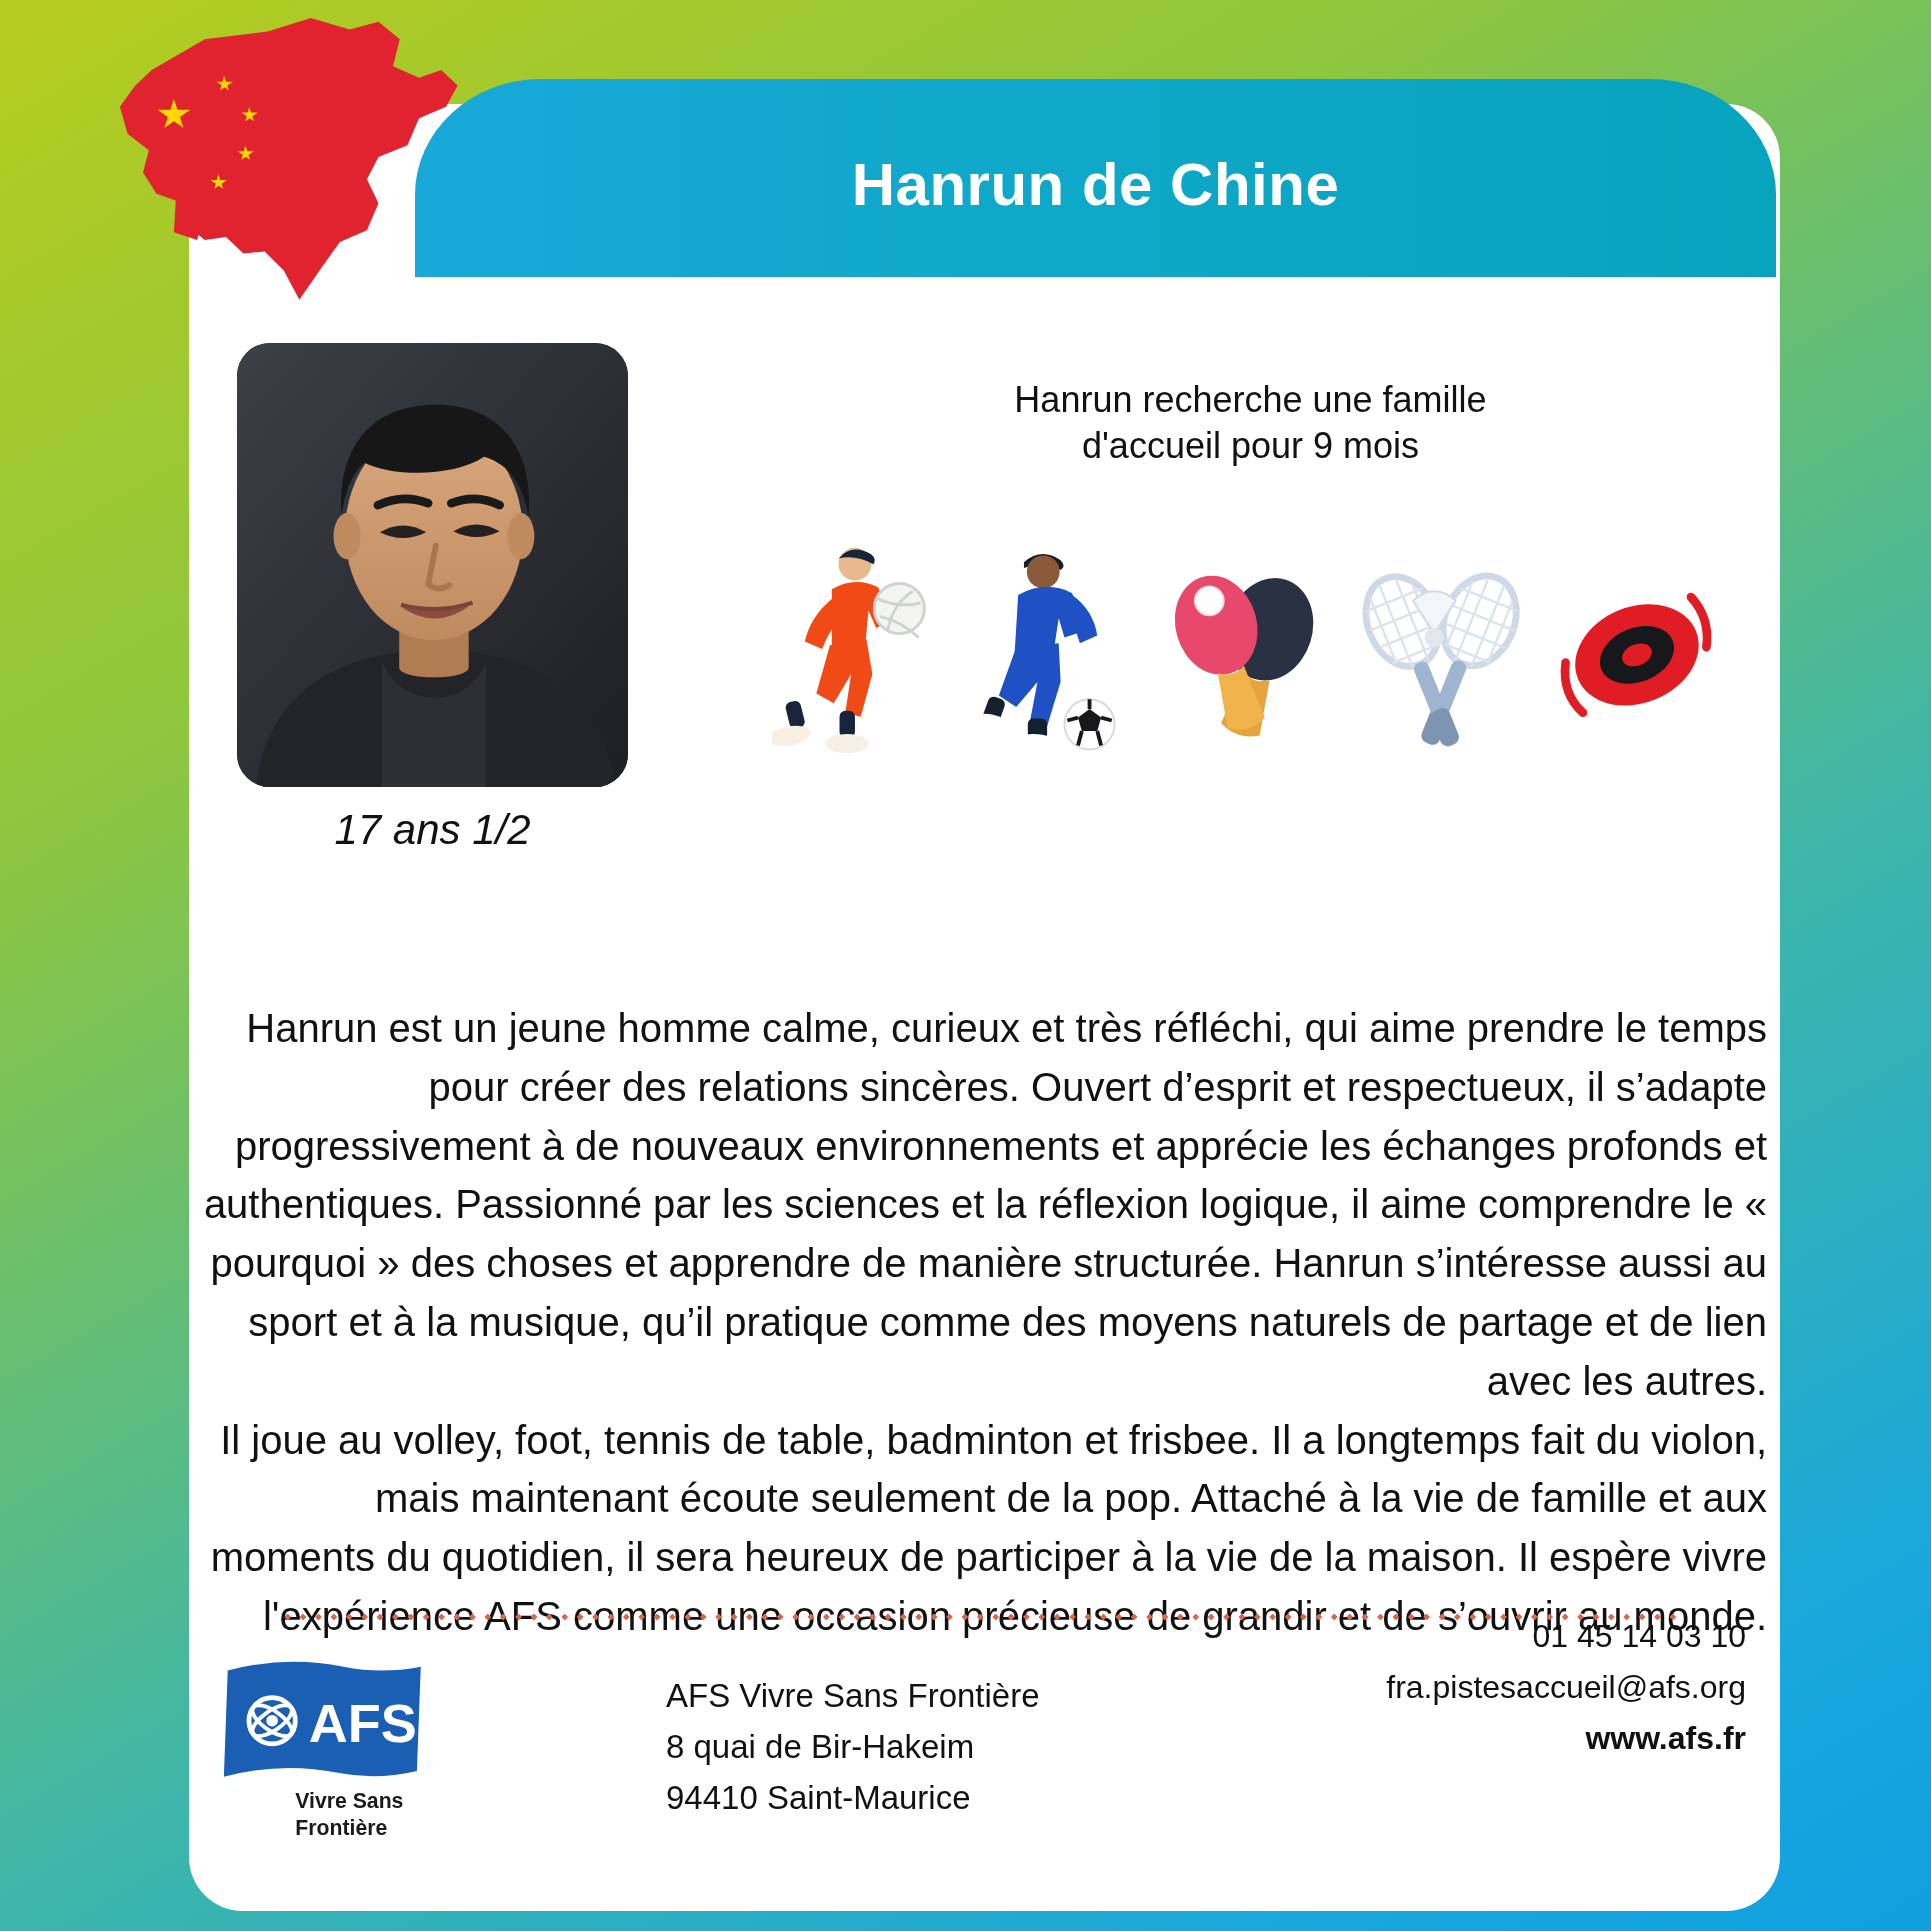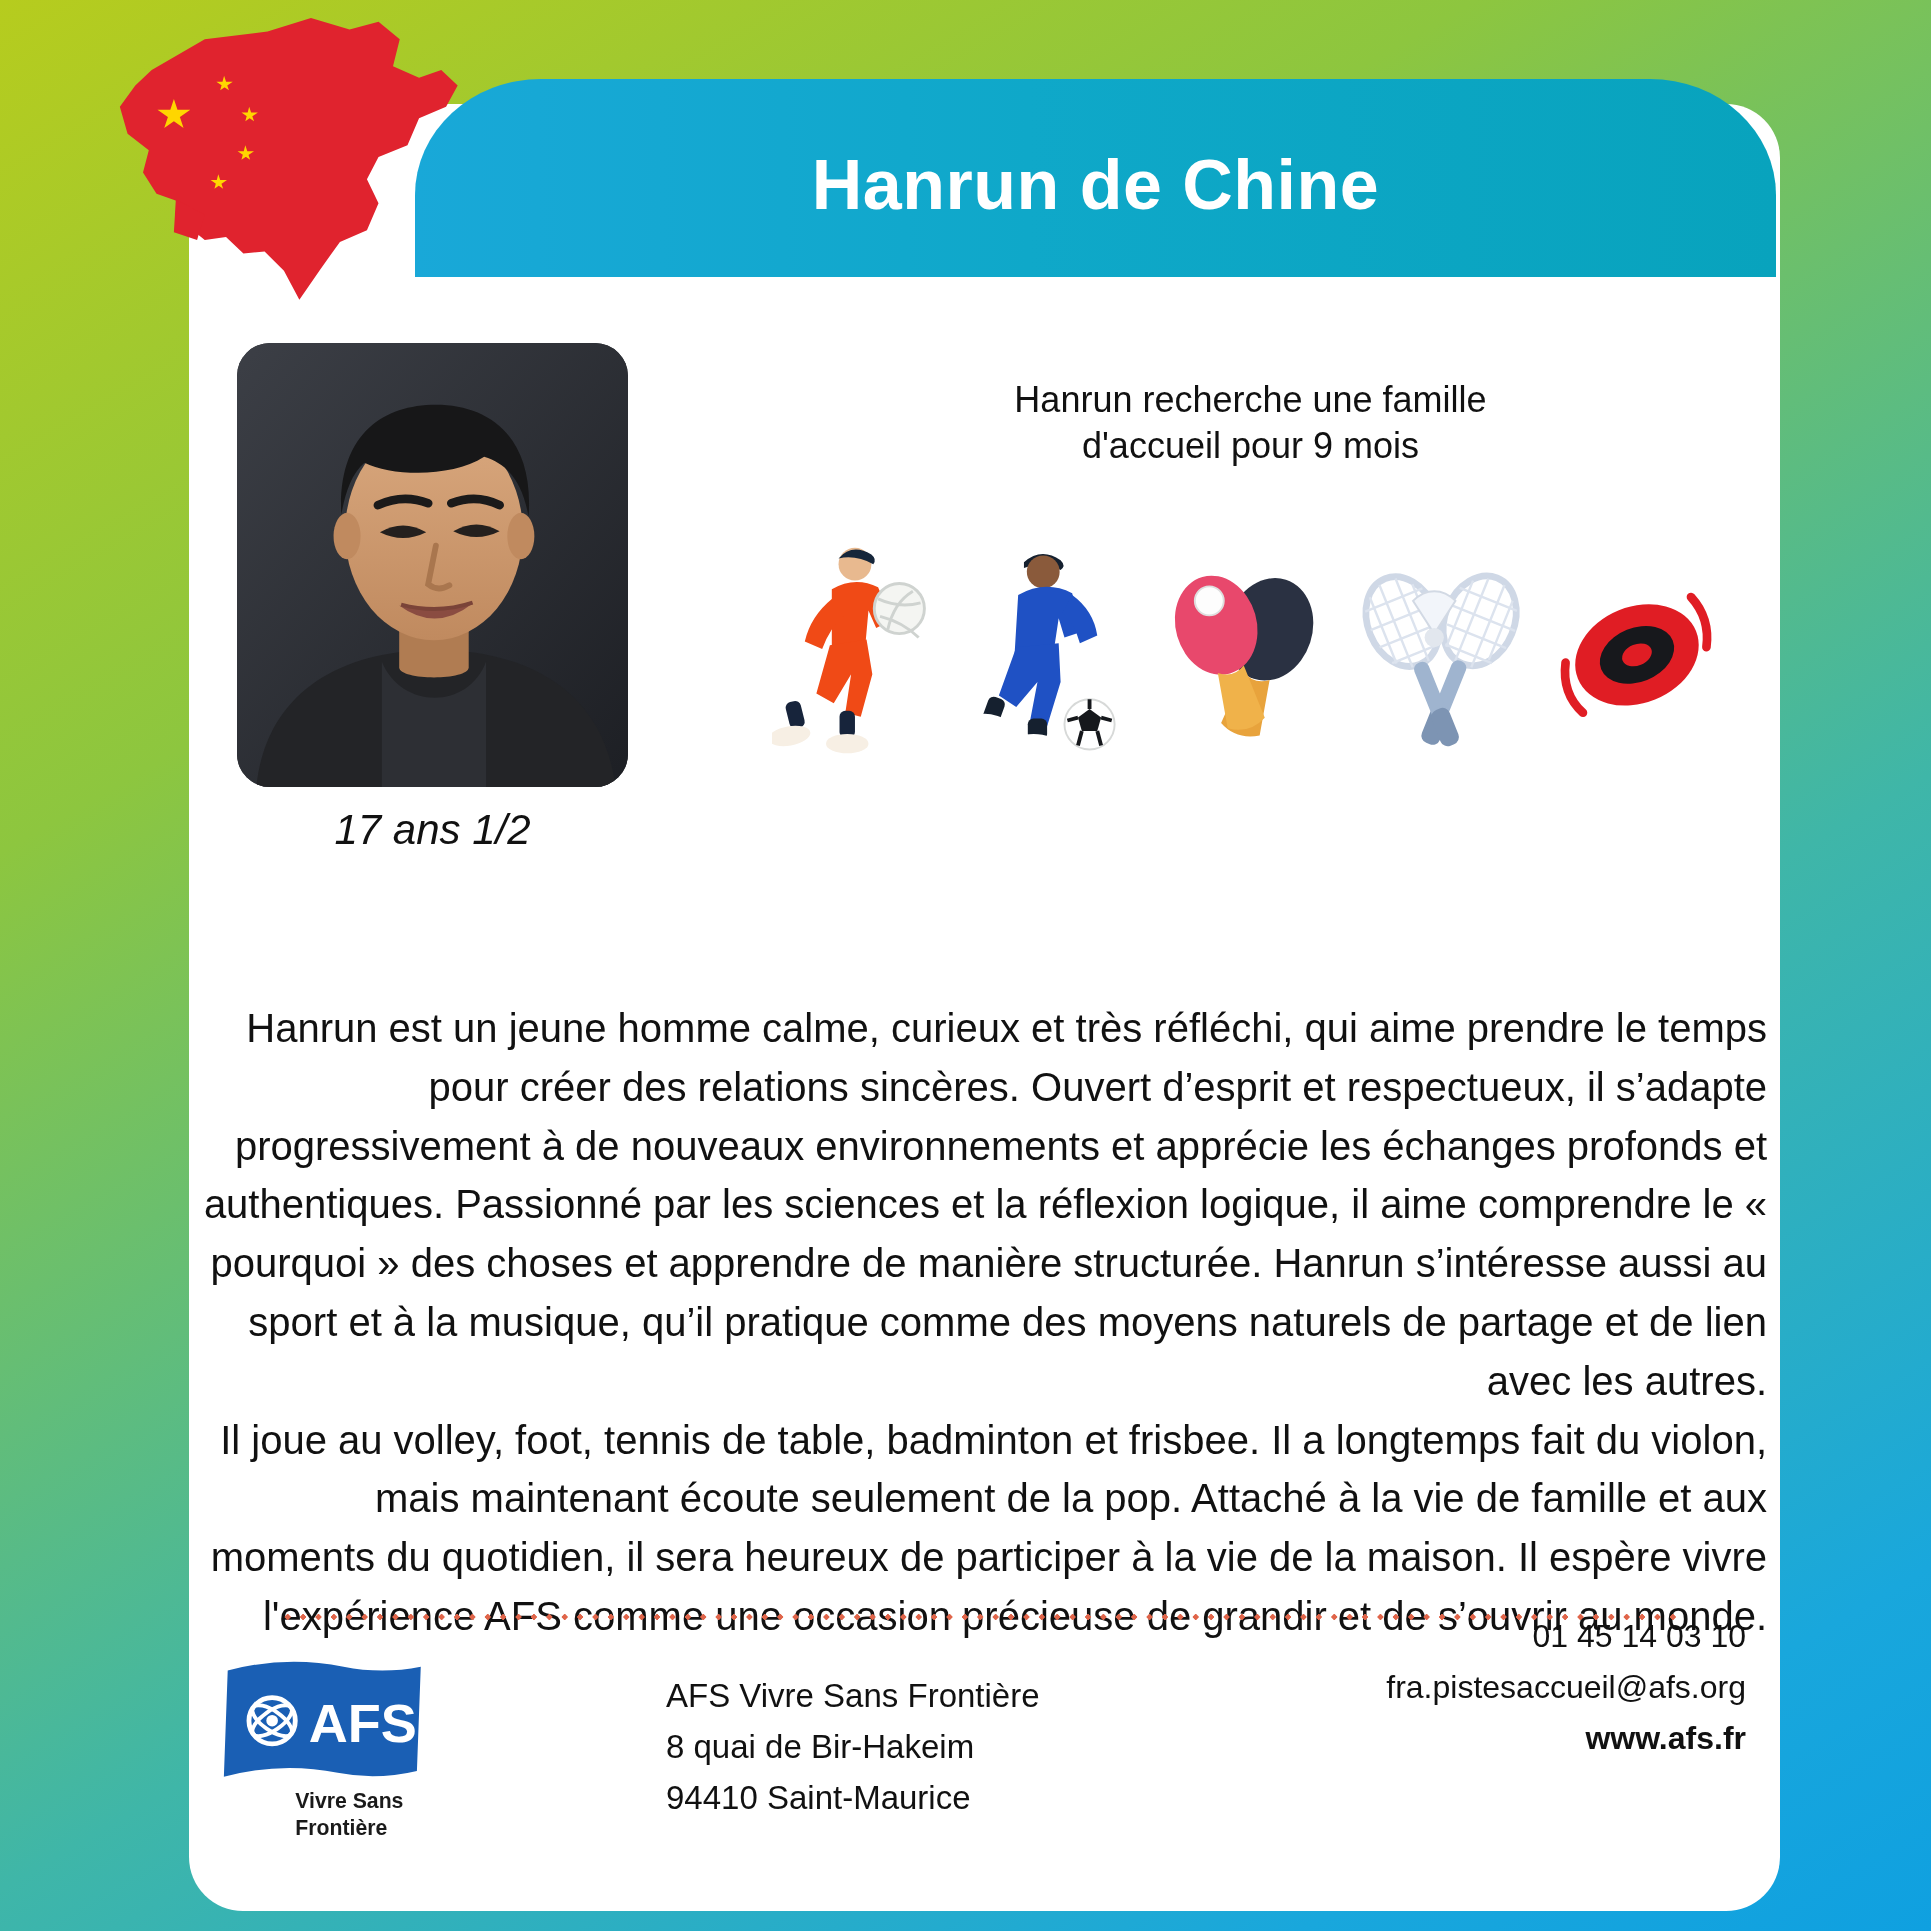--- a/index.html
+++ b/index.html
@@ -35,21 +35,21 @@
     width: 1361px;
     height: 198px;
     background: linear-gradient(90deg, #19a8d8 0%, #0fa8c9 45%, #08a3bd 100%);
     border-radius: 126px 126px 0 0 / 116px 116px 0 0;
     display: flex;
     align-items: center;
     justify-content: center;
   }
   .header-title {
     color: #ffffff;
-    font-size: 70px;
+    font-size: 60px;
     font-weight: bold;
     letter-spacing: 0.5px;
     white-space: nowrap;
     margin-top: 13px;
   }
 
   
   .china-map {
     position: absolute;
     left: 60px;

